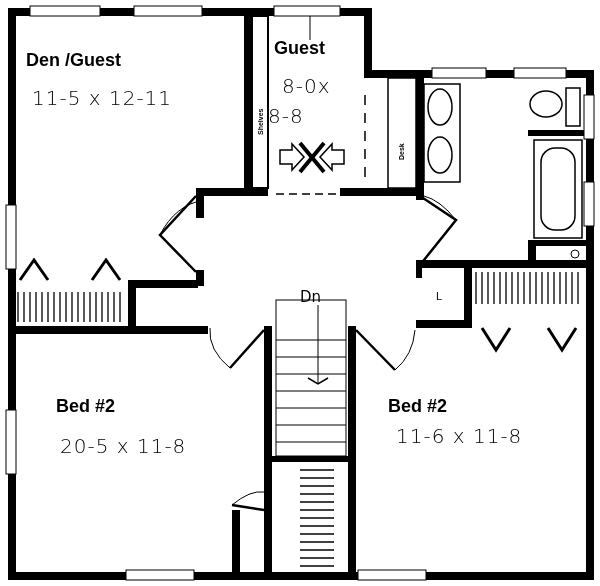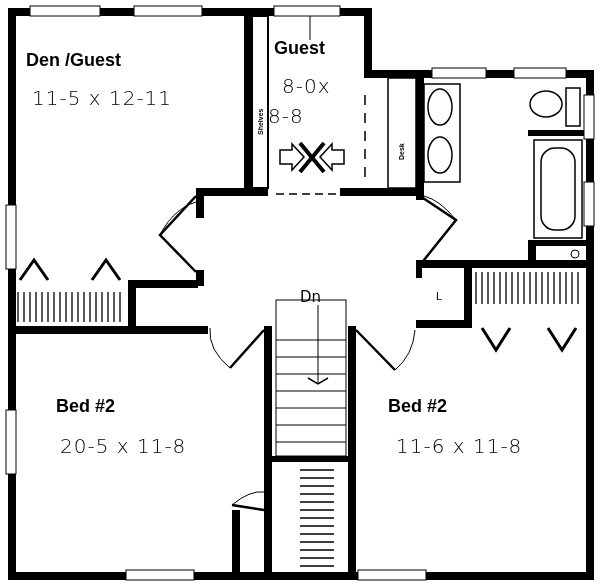--- a/index.html
+++ b/index.html
@@ -182,18 +182,18 @@
 <div class="lbl dim" style="left:32px;top:86px;">11-5 x 12-11</div>
 
 <div class="lbl room" style="left:274px;top:38px;">Guest</div>
 <div class="lbl dim" style="left:282px;top:74px;">8-0x</div>
 <div class="lbl dim" style="left:268px;top:104px;">8-8</div>
 
 <div class="lbl room" style="left:56px;top:396px;">Bed #2</div>
 <div class="lbl dim" style="left:60px;top:434px;">20-5 x 11-8</div>
 
 <div class="lbl room" style="left:388px;top:396px;">Bed #2</div>
-<div class="lbl dim" style="left:396px;top:434px;">11-6 x 11-8</div>
+<div class="lbl dim" style="left:396px;top:424px;">11-6 x 11-8</div>
 
 <div class="lbl tiny" style="left:257px;top:135px;transform:rotate(-90deg);">Shelves</div>
 <div class="lbl tiny" style="left:398px;top:160px;transform:rotate(-90deg);">Desk</div>
 <div class="lbl" style="left:300px;top:288px;font-size:15px;font-family:'DejaVu Sans',sans-serif;">Dn</div>
 <div class="lbl" style="left:436px;top:290px;font-size:11px;">L</div>
 
 </body></html>

